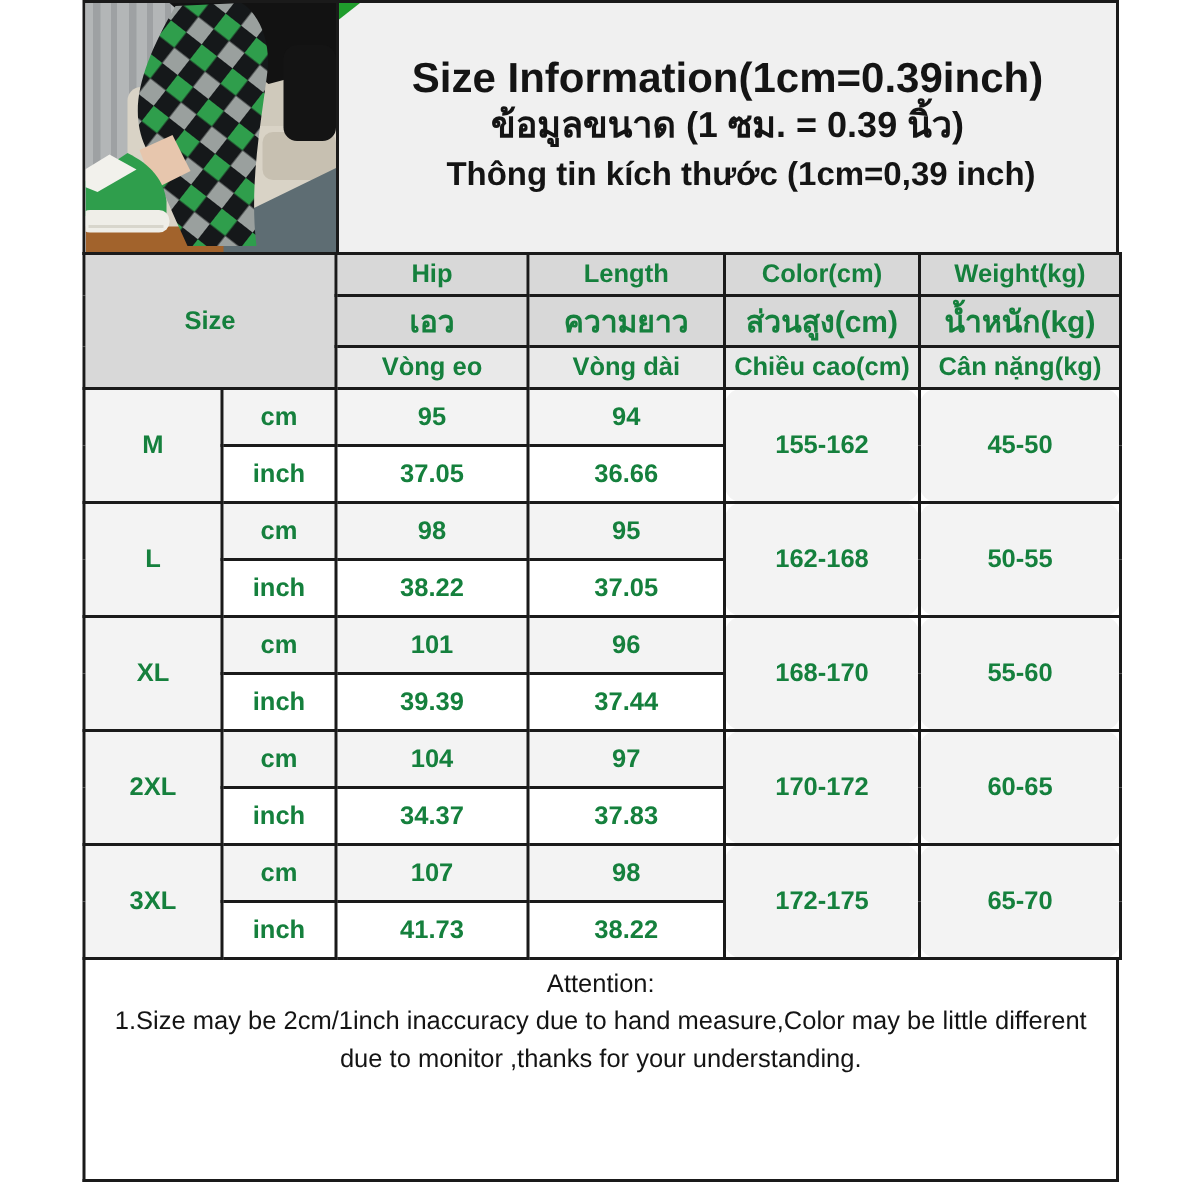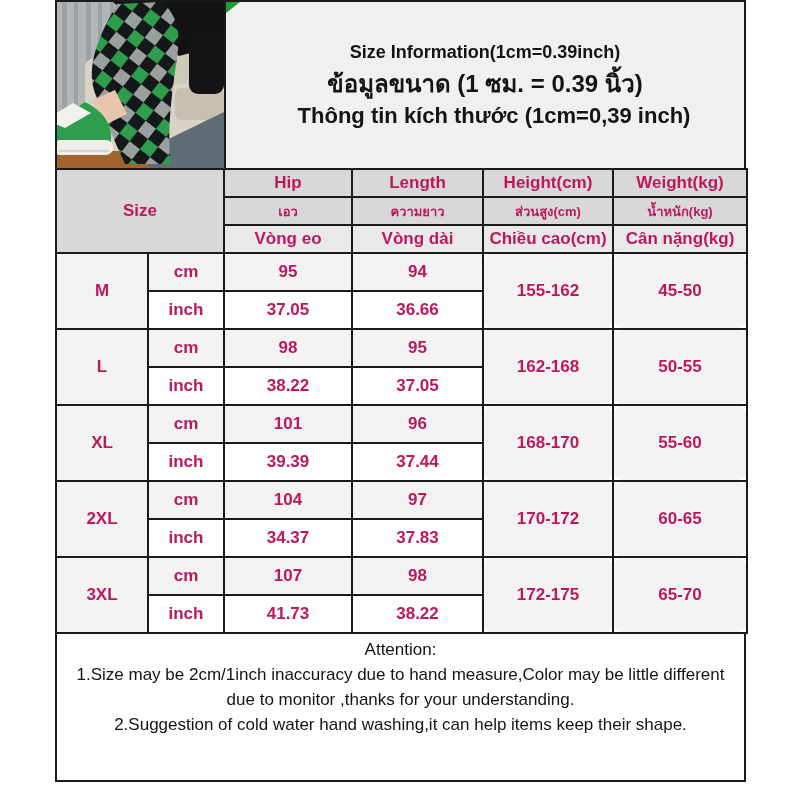--- a/index.html
+++ b/index.html
@@ -10,30 +10,30 @@
   .wrap{position:absolute;left:55px;top:0;width:691px;}
 
   
   .top{display:flex;height:170px;border:2px solid #1a1a1a;box-sizing:border-box;}
   .photo{width:167px;min-width:167px;border-right:2px solid #1a1a1a;position:relative;overflow:hidden;background:#b3b6b7;}
   .photo svg{display:block;}
   .titlebox{flex:1;background:#f0f0f0;position:relative;text-align:center;padding-top:34px;box-sizing:border-box;}
   .corner-tri{position:absolute;left:0;top:0;width:0;height:0;
     border-top:11px solid #1f9d2c;border-right:14px solid transparent;}
   .t-line{font-weight:bold;line-height:32px;white-space:nowrap;}
-  .t-en{font-size:18px;}
+  .t-en{font-size:28px;}
   .t-th{font-size:24px;}
   .t-vi{font-size:22px;margin-left:18px;}
 
   
   table.size{width:691px;border-collapse:collapse;table-layout:fixed;margin-top:-2px;}
   table.size td{border:2px solid #1a1a1a;text-align:center;vertical-align:middle;
-    font-weight:bold;font-size:17px;color:#be185d;padding:0;overflow:hidden;}
+    font-weight:bold;font-size:17px;color:#15803d;padding:0;overflow:hidden;}
   tr.hrow td{height:26px;background:#d8d8d8;}
-  tr.hrow-th td{font-size:13px;margin-top:44px;}
+  tr.hrow-th td{font-size:20px;margin-top:44px;}
   tr.hrow-vi td{background:#e9e9e9;}
   td.size-head{background:#d8d8d8;font-size:30px;}
   td.size-letter{background:#d8d8d8;font-size:20px;}
   tr.cmrow td{height:36px;background:#f3f3f3;}
   tr.inchrow td{height:36px;background:#ffffff;}
   td.range{background:#f4f4f4;font-size:17px;border-radius:12px;}
   td.unit{font-size:17px;}
   td.val{font-size:18px;}
 
   
@@ -105,21 +105,21 @@
         <col style="width:131px">
           <col style="width:130px">
           <col style="width:134px">
       </colgroup>
       <tbody>
 
         <tr class="hrow">
           <td class="size-head" colspan="2" rowspan="3">Size</td>
           <td>Hip</td>
           <td>Length</td>
-          <td>Height(cm)</td>
+          <td>Color(cm)</td>
           <td>Weight(kg)</td>
         </tr>
         <tr class="hrow hrow-th">
           <td>เอว</td>
           <td>ความยาว</td>
           <td>ส่วนสูง(cm)</td>
           <td>น้ำหนัก(kg)</td>
         </tr>
         <tr class="hrow hrow-vi">
           <td>Vòng eo</td>
@@ -196,17 +196,16 @@
           <td class="unit">inch</td>
           <td class="val">41.73</td>
           <td class="val">38.22</td>
         </tr>
       </tbody>
     </table>
 
     <div class="attention">
       <div class="a-head">Attention:</div>
       <div class="a-item">1.Size may be 2cm/1inch inaccuracy due to hand measure,Color may be little different due to monitor ,thanks for your understanding.</div>
-      <div class="a-item">2.Suggestion of cold water hand washing,it can help items keep their shape.</div>
     </div>
 
   </div>
 </div>
 
 </body></html>

